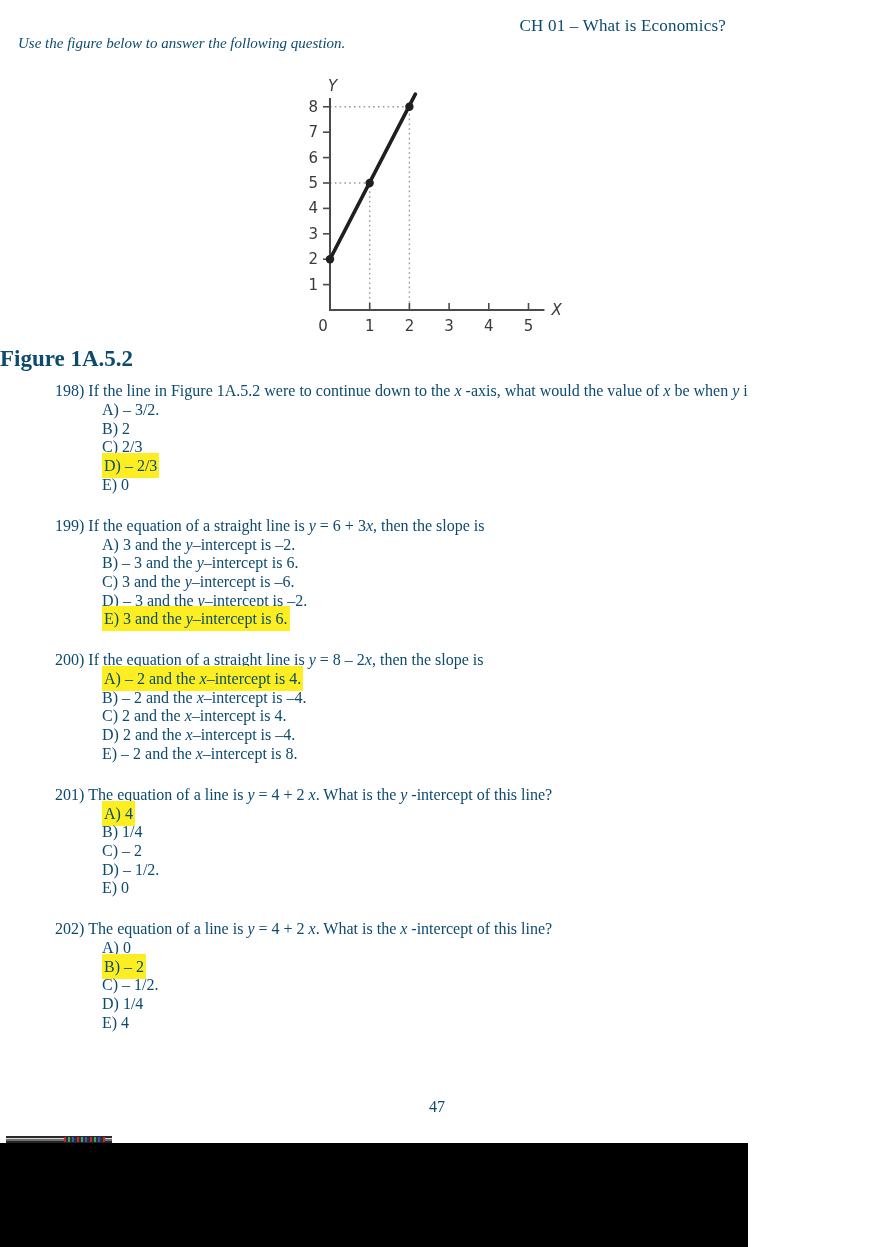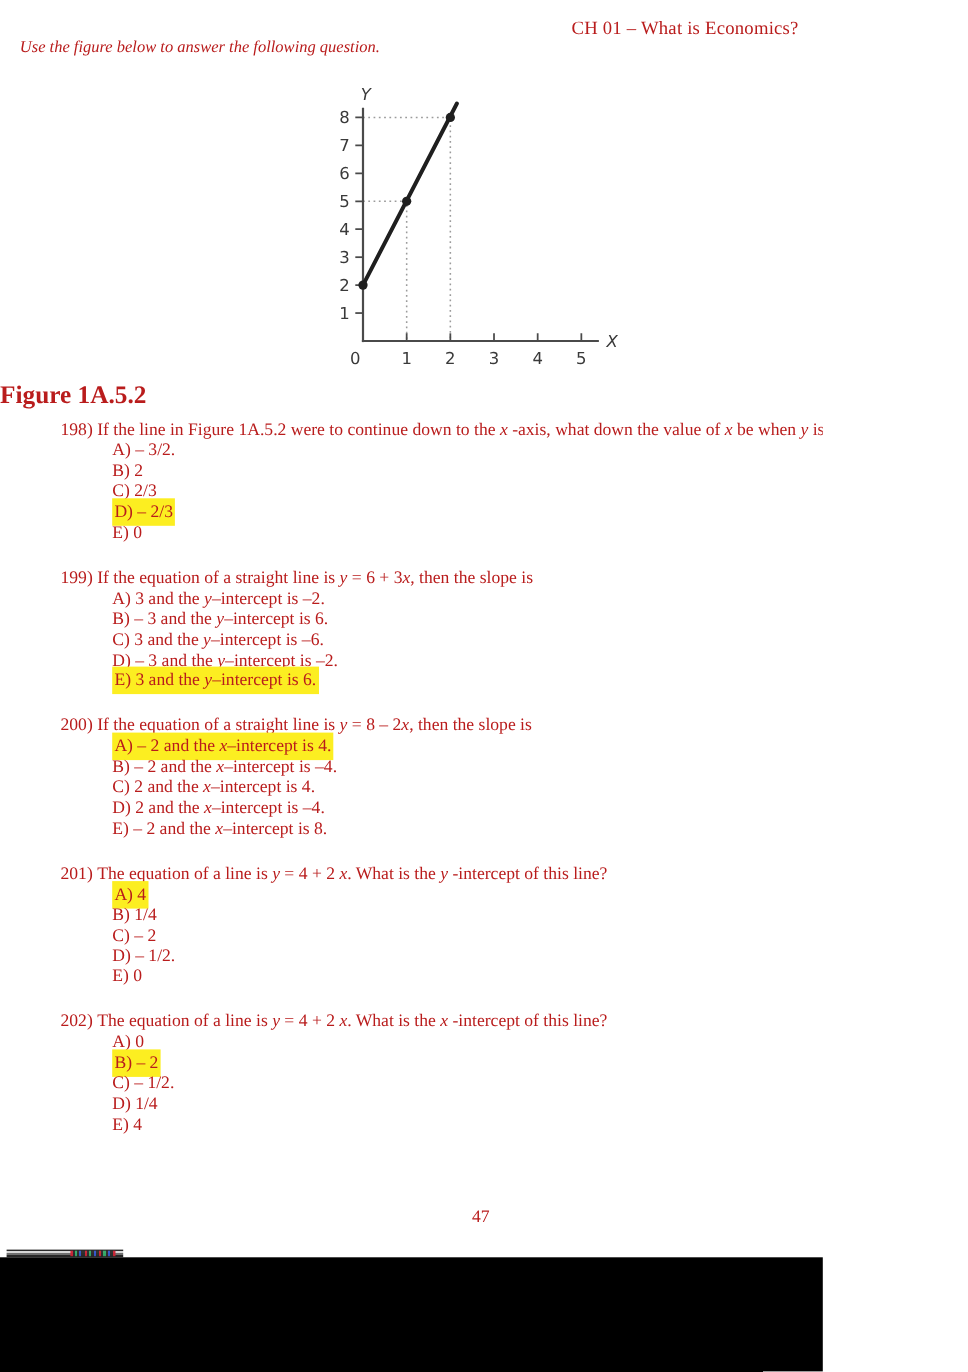--- a/index.html
+++ b/index.html
@@ -1,18 +1,18 @@
 <!DOCTYPE html>
 <html><head>
 <meta charset="utf-8">
 <style>
   html,body{margin:0;padding:0;background:#fff;}
   .page{
     position:relative;width:748px;height:1247px;background:#ffffff;
-    font-family:"Liberation Serif", serif;color:#b91c1c;overflow:hidden;
+    font-family:"Liberation Serif", serif;color:#0c4a6e;overflow:hidden;
   }
   .header-title{
     position:absolute;top:16px;right:22px;font-size:17px;letter-spacing:.2px;
   }
   .intro-text{
     position:absolute;top:35px;left:18px;font-style:italic;font-size:15px;
   }
   .chart-wrap{position:absolute;left:290px;top:76px;width:285px;height:264px;}
   .figure-caption{
     position:absolute;top:346px;left:0;width:880px;text-align:left;
@@ -90,21 +90,21 @@
         <circle cx="119.4" cy="30.80000000000001" r="4.2" fill="#1f1f1f"></circle>
         <text x="38" y="15" font-size="15" font-style="italic" fill="#3a3a3a">Y</text>
         <text x="261.44000000000005" y="239" font-size="15" font-style="italic" fill="#3a3a3a">X</text>
       </svg>
   </div>
 
   <div class="figure-caption">Figure 1A.5.2</div>
 
   <div class="questions" id="questions">
       <div class="q-block">
-        <div class="q-line"><span class="q-num">198)</span><span>If the line in Figure 1A.5.2 were to continue down to the </span><i>x</i><span> -axis, what down the value of </span><i>x</i><span> be when </span><i>y</i><span> is zero?</span></div>
+        <div class="q-line"><span class="q-num">198)</span><span>If the line in Figure 1A.5.2 were to continue down to the </span><i>x</i><span> -axis, what would the value of </span><i>x</i><span> be when </span><i>y</i><span> is zero?</span></div>
         <div class="q-options">
           <div class="q-option"><span><span>A) – 3/2.</span></span></div>
           <div class="q-option"><span><span>B) 2</span></span></div>
           <div class="q-option"><span><span>C) 2/3</span></span></div>
           <div class="q-option"><span class="hl"><span>D) – 2/3</span></span></div>
           <div class="q-option"><span><span>E) 0</span></span></div>
         </div>
       </div>
       <div class="q-block">
         <div class="q-line"><span class="q-num">199)</span><span>If the equation of a straight line is </span><i>y</i><span> = 6 + 3</span><i>x</i><span>, then the slope is</span></div>

